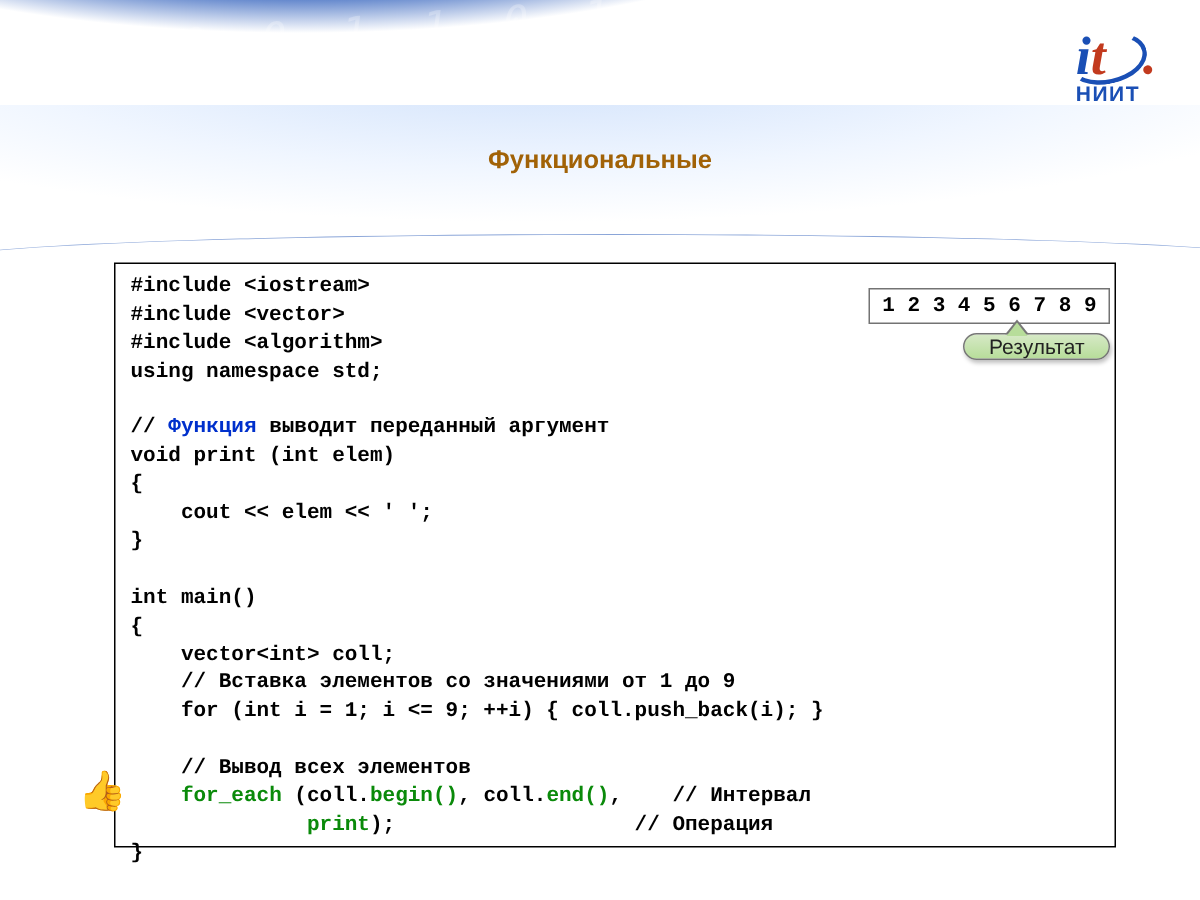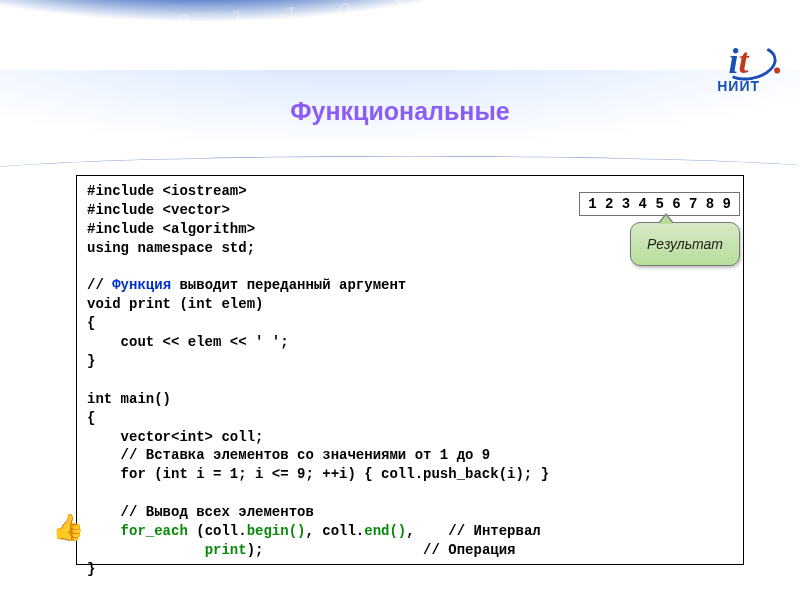--- a/index.html
+++ b/index.html
@@ -58,23 +58,23 @@
     top: 135px;
     left: -40px;
     width: 900px;
     height: 60px;
     border-top: 2px solid #8aa5d8;
     border-radius: 50%/100% 100% 0 0;
     transform: scaleY(0.3);
   }
   .logo {
     position: absolute;
-    top: 40px;
+    top: 16px;
     right: 40px;
-    text-align: center;
+    text-align: left;
     z-index: 2;
   }
   .logo-it {
     font-family: Georgia, 'Times New Roman', serif;
     font-style: italic;
     font-weight: bold;
     font-size: 36px;
     position: relative;
     display: inline-block;
   }
@@ -108,23 +108,23 @@
     color: #1a4fb5;
     letter-spacing: 1px;
     margin-top: -4px;
   }
   .title {
     position: absolute;
     top: 96px;
     left: 0;
     width: 800px;
     text-align: center;
-    font-size: 25px;
-    font-weight: bold;
-    color: #8b5cf6;
+    font-size: 17px;
+    font-weight: bold;
+    color: #a16207;
     line-height: 1.25;
     z-index: 2;
   }
   .code-box {
     position: absolute;
     top: 175px;
     left: 76px;
     width: 668px;
     height: 390px;
     border: 1px solid #000;
@@ -154,26 +154,25 @@
   .result-callout {
     position: absolute;
     top: 222px;
     right: 60px;
     z-index: 5;
   }
   .callout-body {
     background: linear-gradient(#d6e9c6, #b7dd9a);
     border: 1px solid #777;
     border-radius: 10px;
-    padding: 13px 16px;
+    padding: 0 16px;
     font-size: 14px;
     color: #222;
     position: relative;
     box-shadow: 1px 2px 3px rgba(0,0,0,0.25);
-    font-style: italic;
   }
   .callout-body::before {
     content: "";
     position: absolute;
     top: -8px;
     left: 28px;
     width: 0;
     height: 0;
     border-left: 7px solid transparent;
     border-right: 7px solid transparent;

